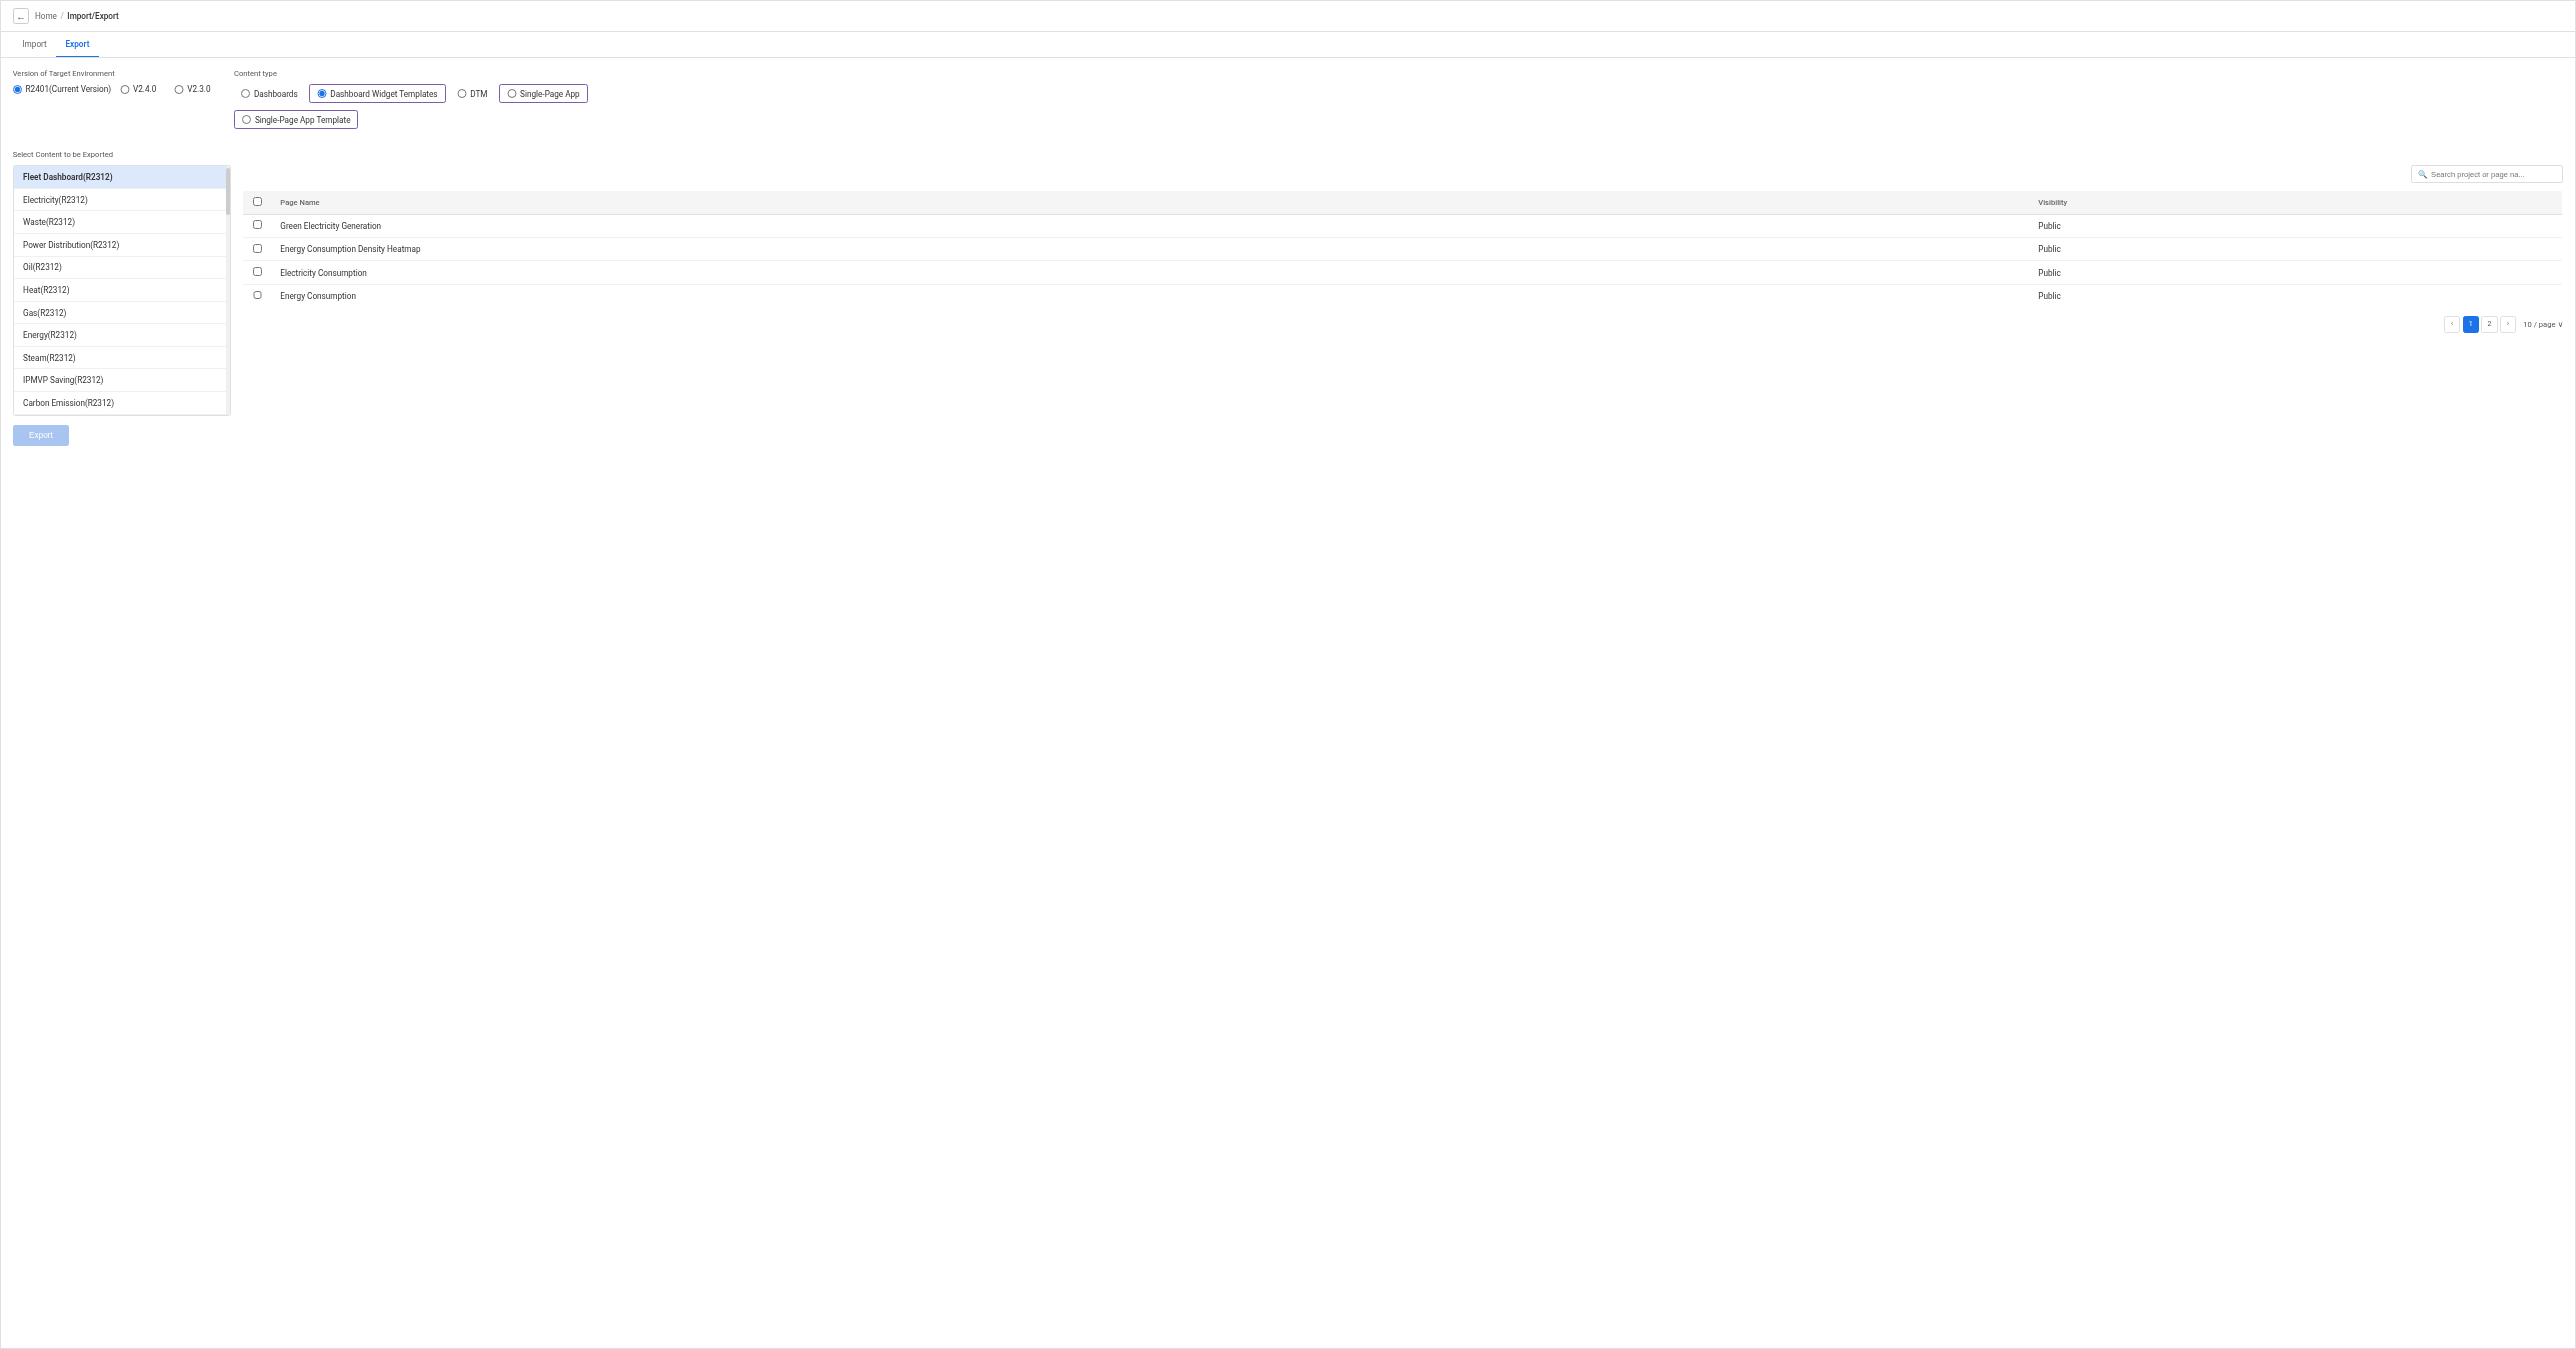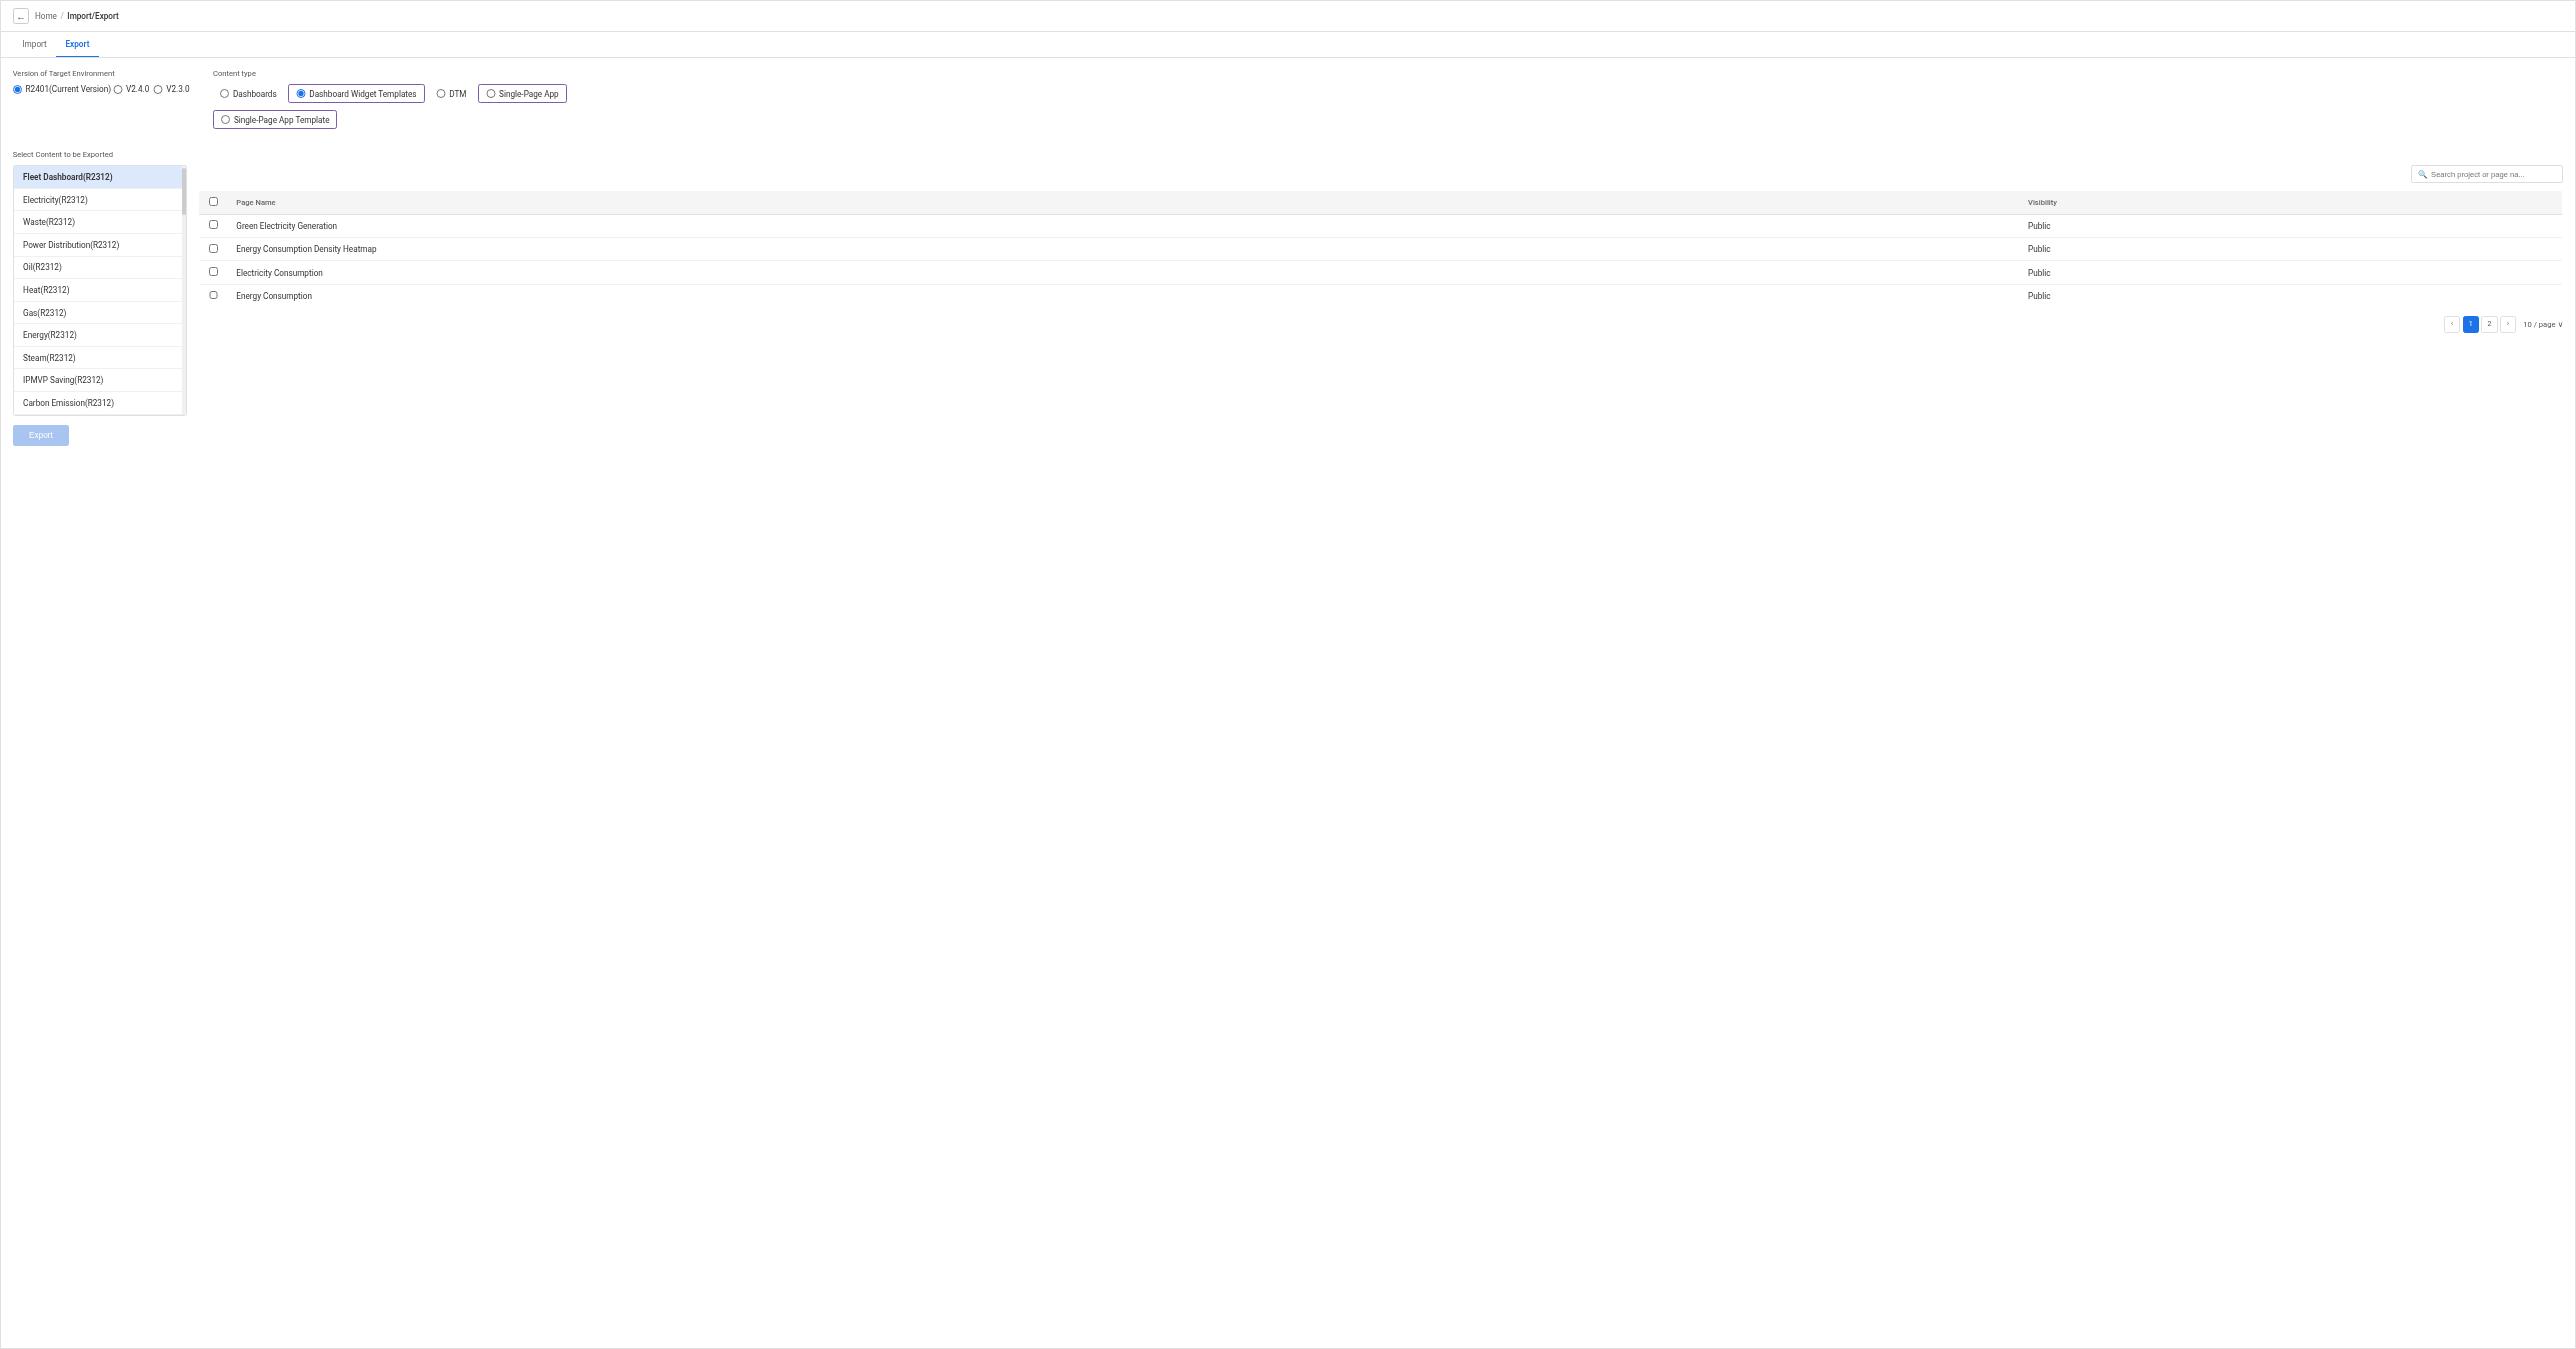--- a/index.html
+++ b/index.html
@@ -78,21 +78,21 @@
       margin-bottom: 11.7px;
     }
     .section-label {
       font-size: 7.6px;
       color: #555;
       margin-bottom: 5.8px;
     }
     .radio-group {
       display: flex;
       flex-wrap: wrap;
-      gap: 2px;
+      gap: 9px;
       align-items: center;
     }
     .radio-item {
       display: flex;
       align-items: center;
       gap: 3.5px;
       cursor: pointer;
       font-size: 8.2px;
       color: #333;
     }
@@ -130,21 +130,21 @@
     }
     .radio-option input[type="radio"] {
       width: 9.4px;
       height: 9.4px;
       accent-color: #1a73e8;
       cursor: pointer;
     }
 
     
     .left-panel {
-      width: 174px;
+      width: 218px;
       flex-shrink: 0;
     }
     .select-label {
       font-size: 7.6px;
       color: #555;
       margin-bottom: 5.8px;
     }
     .project-list {
       border: 0.6px solid #e0e0e0;
       border-radius: 2.3px;

